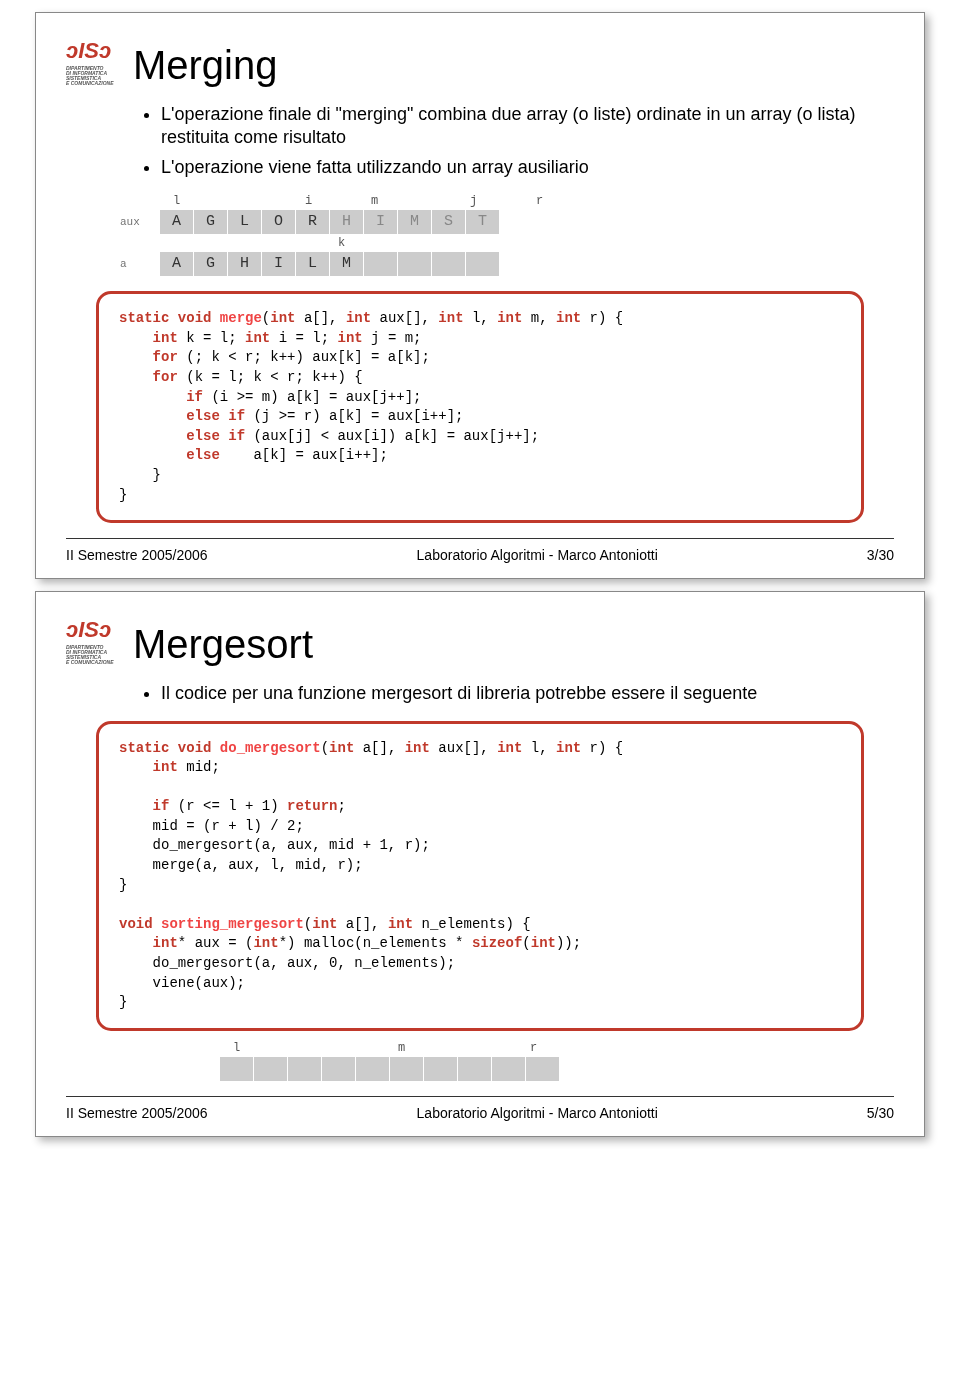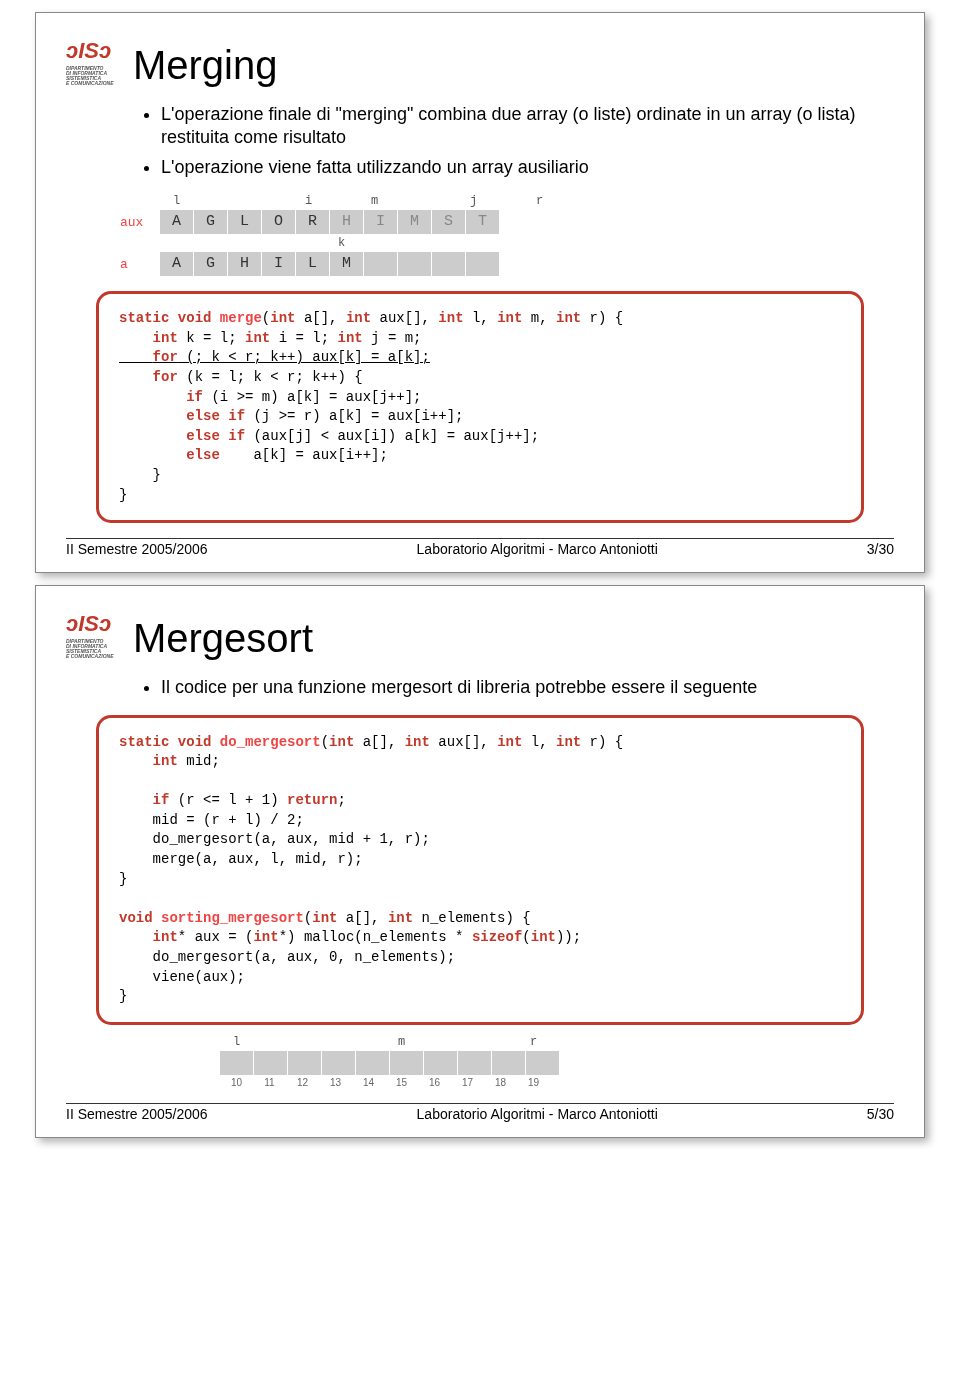--- a/index.html
+++ b/index.html
@@ -4,31 +4,31 @@
 <style>
 body{margin:0;background:#fff;font-family:Arial,sans-serif;width:960px;position:relative}
 .slide{width:890px;margin:12px auto;border:1px solid #888;box-shadow:4px 4px 8px rgba(0,0,0,0.3);background:#fff;padding:25px 30px 15px 30px;box-sizing:border-box}
 .logo{font-style:italic;font-weight:bold;color:#c0392b;font-size:22px;display:inline-block;vertical-align:top}
 .logo-sub{font-size:5px;color:#555;line-height:5px;margin-top:2px}
 .title{font-size:40px;font-weight:normal;display:inline-block;margin-left:15px;vertical-align:top;margin-top:5px}
 .bullets{margin:15px 0 15px 55px;font-size:18px}
 .bullets li{margin-bottom:6px;line-height:1.3}
 .merge-vis{margin:10px auto 15px auto;width:720px}
 .row{display:flex;align-items:center;margin:2px 0}
-.lbl{width:40px;font-family:Courier,monospace;font-size:13px;color:#ef4444}
+.lbl{width:40px;font-family:Courier,monospace;font-size:11px;color:#737373}
 .idx-row{display:flex;margin-left:40px}
 .idx-row .c{width:33px;text-align:center;font-family:Courier,monospace;font-size:12px;color:#555}
 .cells{display:flex}
 .cell{width:33px;height:24px;background:#ccc;text-align:center;font-family:Courier,monospace;font-size:15px;line-height:24px;margin-right:1px}
 .cell.a{color:#333}
 .cell.b{color:#888}
 .codebox{border:3px solid #c0392b;border-radius:15px;padding:15px 20px;margin:10px 30px;font-family:Courier,monospace;font-size:14px;line-height:1.4}
 .kw{color:#c0392b;font-weight:bold}
 .fn{color:#ef4444;font-weight:bold}
-.footer{display:flex;justify-content:space-between;border-top:1px solid #333;margin-top:15px;padding-top:2px;font-size:14px}
+.footer{display:flex;justify-content:space-between;border-top:1px solid #333;margin-top:15px;padding-top:8px;font-size:14px}
 .bottom-vis{margin:10px auto;width:600px}
 .tick-row{display:flex;margin-left:40px}
 .tick-row .t{width:33px;text-align:center;font-size:10px;color:#666}
 .pagenum{position:absolute;right:55px;font-size:18px}
 </style>
 </head>
 <body>
 
 <div class="slide">
 <div>
@@ -95,21 +95,21 @@
           <div class="cell b"></div>
           <div class="cell b"></div>
           <div class="cell b"></div>
           <div class="cell b"></div>
         </div>
       </div>
 </div>
 <div class="codebox" id="s1-code">
       <div style="white-space: pre;"><span class="kw">static</span> <span class="kw">void</span> <span class="fn">merge</span>(<span class="kw">int</span> a[], <span class="kw">int</span> aux[], <span class="kw">int</span> l, <span class="kw">int</span> m, <span class="kw">int</span> r) {</div>
       <div style="white-space: pre;">    <span class="kw">int</span> k = l; <span class="kw">int</span> i = l; <span class="kw">int</span> j = m;</div>
-      <div style="white-space: pre; text-decoration: underline;">    <span class="kw">for</span> (; k &lt; r; k++) aux[k] = a[k];</div>
+      <div style="white-space: pre;">    <span class="kw">for</span> (; k &lt; r; k++) aux[k] = a[k];</div>
       <div style="white-space: pre;">    <span class="kw">for</span> (k = l; k &lt; r; k++) {</div>
       <div style="white-space: pre;">        <span class="kw">if</span> (i &gt;= m) a[k] = aux[j++];</div>
       <div style="white-space: pre;">        <span class="kw">else if</span> (j &gt;= r) a[k] = aux[i++];</div>
       <div style="white-space: pre;">        <span class="kw">else if</span> (aux[j] &lt; aux[i]) a[k] = aux[j++];</div>
       <div style="white-space: pre;">        <span class="kw">else</span>    a[k] = aux[i++];</div>
       <div style="white-space: pre;">    }</div>
       <div style="white-space: pre;">}</div>
     </div>
 <div class="footer">
 <span>II Semestre 2005/2006</span>
@@ -163,32 +163,20 @@
           <div class="cell b"></div>
           <div class="cell b"></div>
           <div class="cell b"></div>
           <div class="cell b"></div>
           <div class="cell b"></div>
           <div class="cell b"></div>
           <div class="cell b"></div>
           <div class="cell b"></div>
         </div>
       </div>
-<div class="tick-row" id="s2-ticks">
-        <div class="t">10</div>
-        <div class="t">11</div>
-        <div class="t">12</div>
-        <div class="t">13</div>
-        <div class="t">14</div>
-        <div class="t">15</div>
-        <div class="t">16</div>
-        <div class="t">17</div>
-        <div class="t">18</div>
-        <div class="t">19</div>
-      </div>
 </div>
 <div class="footer">
 <span>II Semestre 2005/2006</span>
 <span>Laboratorio Algoritmi - Marco Antoniotti</span>
 <span>5/30</span>
 </div>
 </div>
 
 <div class="pagenum">3</div>
 

